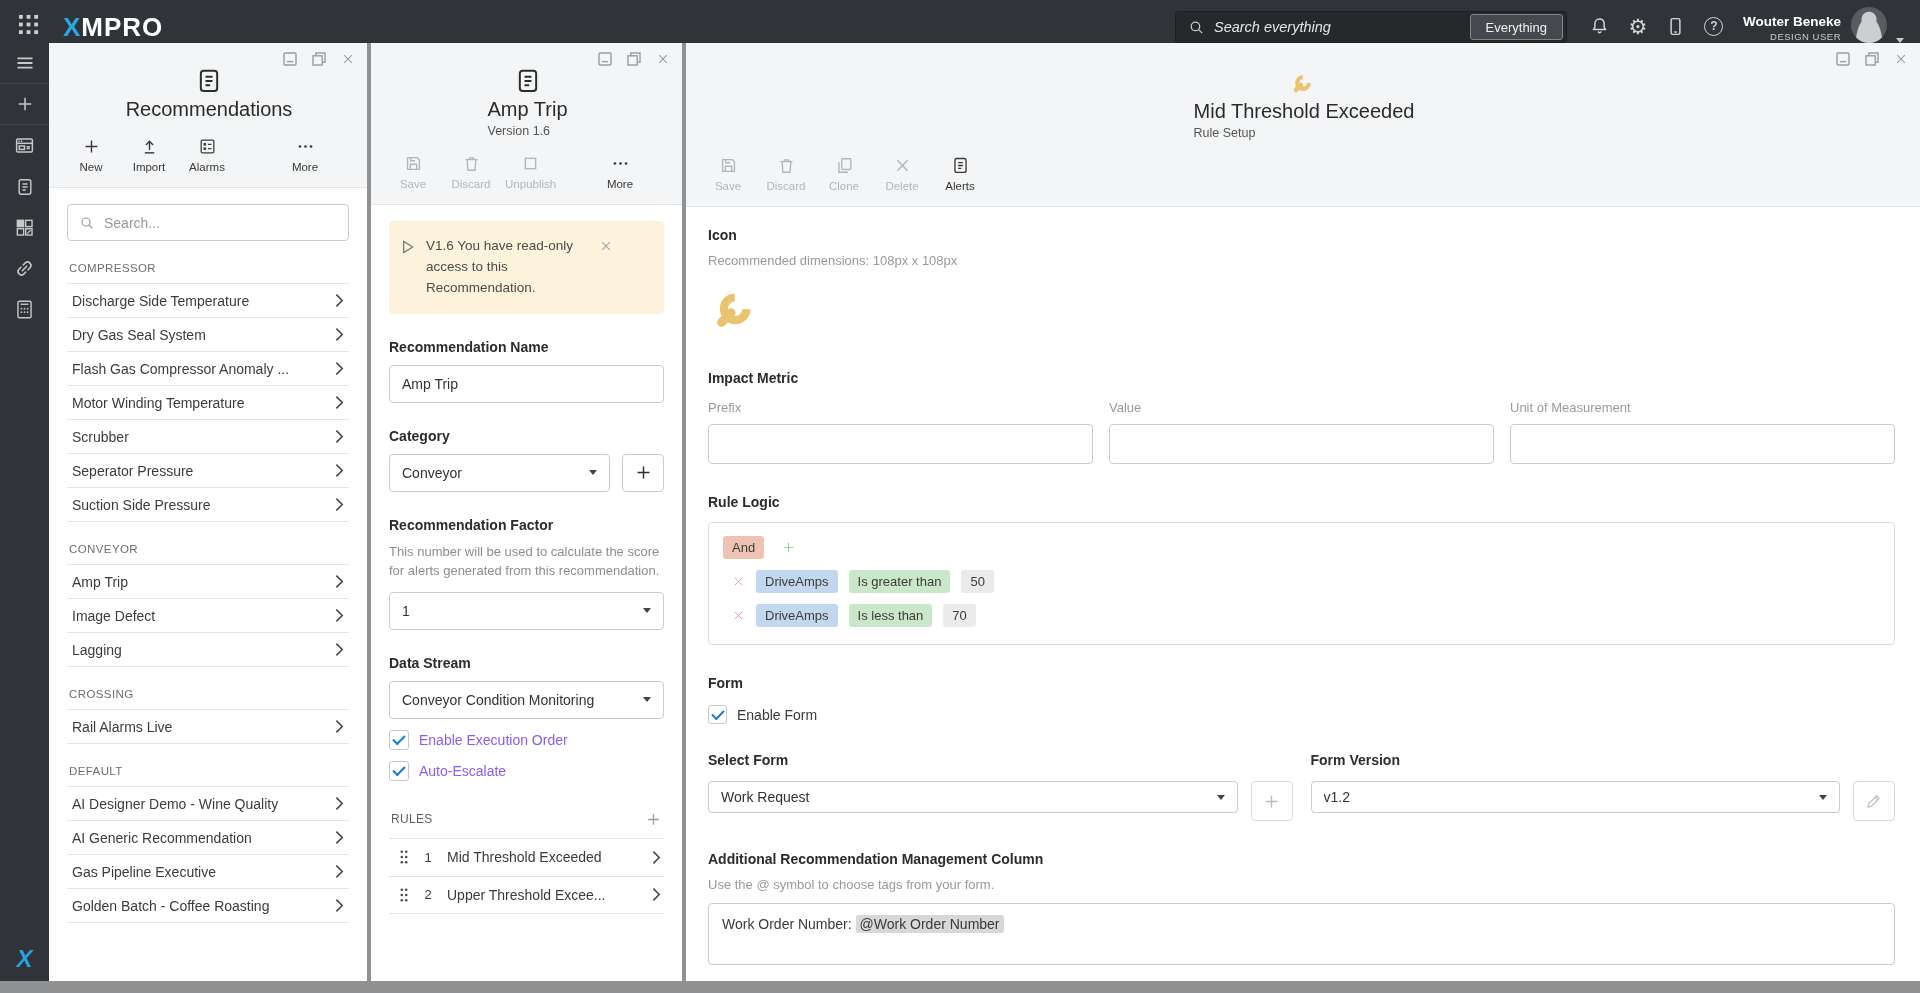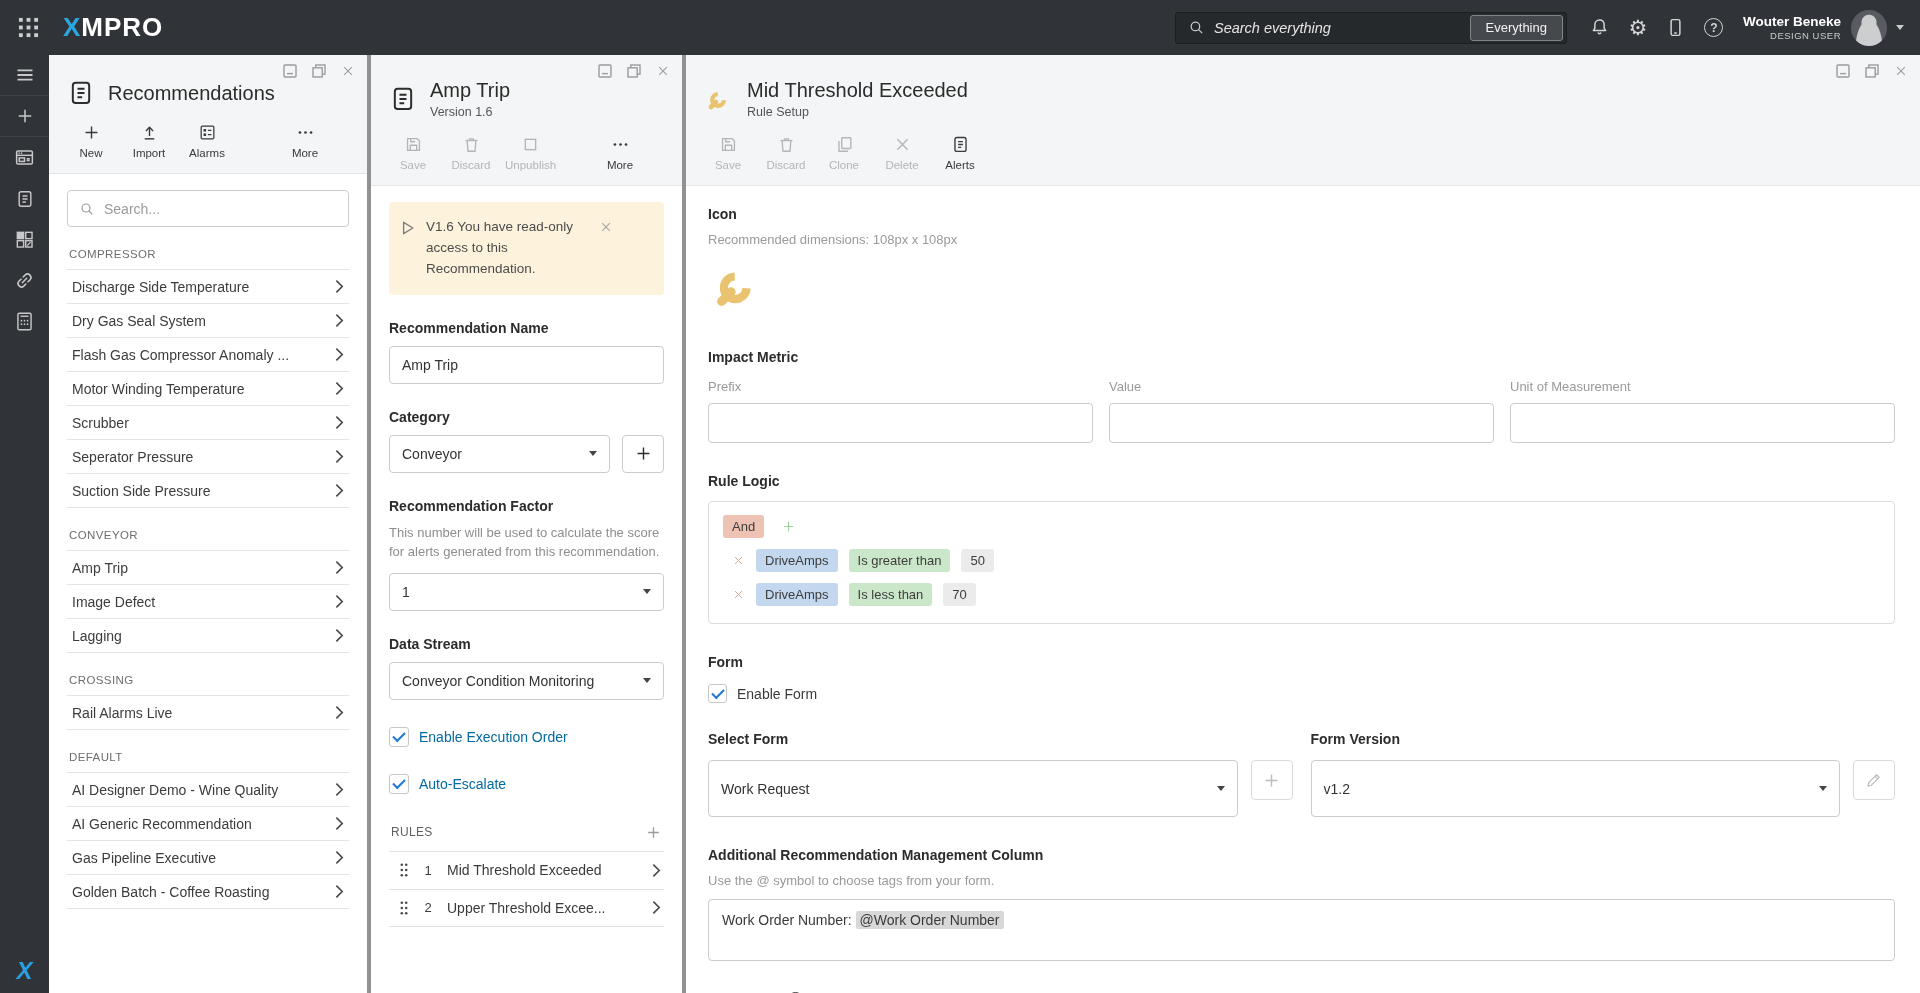--- a/index.html
+++ b/index.html
@@ -2,21 +2,21 @@
 <html><head>
 <meta charset="utf-8">
 <title>XMPRO</title>
 <style>
   * { box-sizing:border-box; margin:0; padding:0; }
   html,body { width:1920px; height:993px; overflow:hidden; }
   body { font-family:"Liberation Sans", sans-serif; background:#8f9193; }
   svg { display:block; }
 
   
-  .topbar { height:55px; background:#303438; display:flex; align-items:center; padding:0 16px 0 10px; }
+  .topbar { height:43px; background:#303438; display:flex; align-items:flex-end; padding:0 16px 0 10px; }
   .tb-grid { color:#cdced0; padding:8px; cursor:pointer; }
   .logo { font-size:26px; font-weight:bold; color:#fff; letter-spacing:1px; margin-left:16px; }
   .logo .x { color:#29a8e0; }
   .search-wrap { margin-left:auto; width:392px; height:32px; background:#26292c; border:1px solid #1c1e20; border-radius:3px; display:flex; align-items:center; padding:0 3px 0 12px; gap:9px; }
   .search-wrap .mag { color:#c6c7c8; }
   .search-wrap input { flex:1; min-width:0; background:transparent; border:none; outline:none; color:#eee; font-size:14.5px; font-style:italic; font-family:inherit; }
   .search-wrap input::placeholder { color:#e3e4e5; opacity:1; }
   .scope-btn { height:26px; padding:0 15px; background:#45484c; border:1px solid #82858a; border-radius:3px; color:#f2f2f3; font-size:13px; font-family:inherit; cursor:pointer; }
   .tb-icons { display:flex; align-items:center; gap:4px; margin-left:16px; }
   .tb-ic { width:34px; height:34px; display:flex; align-items:center; justify-content:center; color:#d3d4d6; cursor:pointer; }
@@ -41,21 +41,21 @@
   .panels { flex:1; display:flex; gap:4px; background:#8f9193; min-width:0; }
   .panel { background:#fff; display:flex; flex-direction:column; overflow:hidden; position:relative; }
   .p1 { width:318px; flex:none; }
   .p2 { width:311px; flex:none; }
   .p3 { flex:1; min-width:0; }
 
   .win-controls { position:absolute; top:9px; right:12px; display:flex; gap:15px; align-items:center; color:#9b9c9e; }
   .win-controls span { cursor:pointer; display:flex; }
 
   .panel-head { background:#f4f5f6; padding:24px 16px 14px 18px; border-bottom:1px solid #e4e5e6; flex:none; }
-  .head-title { display:flex; gap:13px; align-items:center; }
+  .head-title { display:flex; gap:3px; align-items:center;flex-direction:column; }
   .title-icon { color:#2d2d2d; flex:none; }
   .title-icon.gold { color:#e9c36f; }
   .panel-title { font-size:20px; color:#2b2b2b; }
   .panel-sub { font-size:12.5px; color:#555; margin-top:3px; }
   .toolbar { display:flex; margin-top:16px; }
   .tb-btn { display:flex; flex-direction:column; align-items:center; gap:5px; font-size:11.5px; color:#3a3a3a; min-width:48px; margin-right:10px; cursor:pointer; }
   .tb-btn.disabled { color:#b4b5b7; }
   .tb-btn.push { margin-left:auto; margin-right:22px; }
 
   .p-body { padding:16px 18px; flex:1; overflow:hidden; }
@@ -76,21 +76,21 @@
   .alert-close { color:#a3a3a3; margin-top:3px; flex:none; cursor:pointer; }
   .fld-label { font-weight:bold; font-size:14px; color:#2c2c2c; margin:25px 0 10px; }
   .text-input { width:100%; height:38px; border:1px solid #ccc; border-radius:4px; padding:0 12px; font-size:14px; color:#333; font-family:inherit; background:#fff; }
   .select { height:38px; border:1px solid #ccc; border-radius:4px; display:flex; align-items:center; padding:0 12px; font-size:14px; color:#333; background:#fff; cursor:pointer; }
   .select .sv { flex:1; white-space:nowrap; overflow:hidden; }
   .caret { width:0; height:0; border-left:4.5px solid transparent; border-right:4.5px solid transparent; border-top:5px solid #444; flex:none; }
   .category-row { display:flex; gap:12px; }
   .category-row .select { flex:1; }
   .plus-btn { width:42px; height:38px; border:1px solid #ccc; border-radius:4px; display:flex; align-items:center; justify-content:center; color:#2c2c2c; background:#fff; cursor:pointer; flex:none; }
   .help-text { font-size:13px; color:#8e8e8e; line-height:1.5; margin:-1px 0 11px; }
-  .check-row { display:flex; align-items:center; gap:10px; margin-top:27px; font-size:14px; color:#0369a1; }
+  .check-row { display:flex; align-items:center; gap:10px; margin-top:11px; font-size:14px; color:#8b5cf6; }
   .checkbox { width:20px; height:20px; border:1px solid #c7c7c7; border-radius:3px; display:flex; align-items:center; justify-content:center; background:#fff; cursor:pointer; flex:none; }
   .checkbox::after { content:""; width:10px; height:5px; border-left:2.4px solid #1e78d7; border-bottom:2.4px solid #1e78d7; transform:rotate(-45deg); margin-bottom:3px; }
   .rules-head { display:flex; align-items:center; margin-top:30px; padding:0 2px 10px; font-size:12px; color:#5f5f5f; letter-spacing:.3px;gap:29px; }
   .rules-plus { margin-left:auto; color:#9a9a9a; cursor:pointer; display:flex; }
   .rule-row { display:flex; align-items:center; gap:13px; height:38px; border-top:1px solid #e2e2e2; font-size:14px; color:#3a3a3a; padding:0 3px 0 10px; cursor:pointer; }
   .rule-row:last-child { border-bottom:1px solid #e2e2e2; }
   .drag { color:#4c4c4c; cursor:grab; display:flex; }
   .rule-order { width:12px; text-align:center; font-size:13px; }
   .rule-name { flex:1; white-space:nowrap; overflow:hidden; }
 
@@ -111,21 +111,21 @@
   .cond-row { display:flex; align-items:center; gap:11px; margin-top:11px; padding-left:9px; }
   .cond-x { color:#e2a495; cursor:pointer; display:flex; }
   .chip-field { background:#c3d7ef; }
   .chip-op { background:#cbe7ca; }
   .chip-val { background:#ebebeb; }
   .enable-row { display:flex; align-items:center; gap:10px; margin-top:14px; font-size:14px; color:#3a3a3a; }
   .enable-row .checkbox { width:19px; height:19px; }
   .form-row { display:flex; gap:18px; margin-top:28px; }
   .form-col { flex:1; min-width:0; }
   .fc-controls { display:flex; gap:13px; margin-top:13px; }
-  .fc-controls .select { flex:1; height:57px; }
+  .fc-controls .select { flex:1; height:32px; }
   .sq-btn { width:42px; height:40px; border:1px solid #dadada; border-radius:4px; display:flex; align-items:center; justify-content:center; color:#bdbdbd; background:#fff; cursor:pointer; flex:none; }
   .arm-help { font-size:13px; color:#9a9a9a; margin-top:10px; }
   .tag-area { border:1px solid #ccc; border-radius:4px; min-height:62px; margin-top:11px; padding:12px 13px; font-size:14px; color:#3a3a3a; cursor:text; }
   .tag { background:#d8d8d8; border-radius:2px; padding:1px 4px; }
   .res-row { display:flex; align-items:center; gap:8px; margin-top:30px; }
   .info-dot { width:15px; height:15px; border:1.4px solid #3a3a3a; border-radius:50%; display:flex; align-items:center; justify-content:center; font-size:10px; font-weight:bold; color:#3a3a3a; cursor:pointer; }
   .info-dot::after { content:"i"; }
 </style>
 </head>
 <body>

